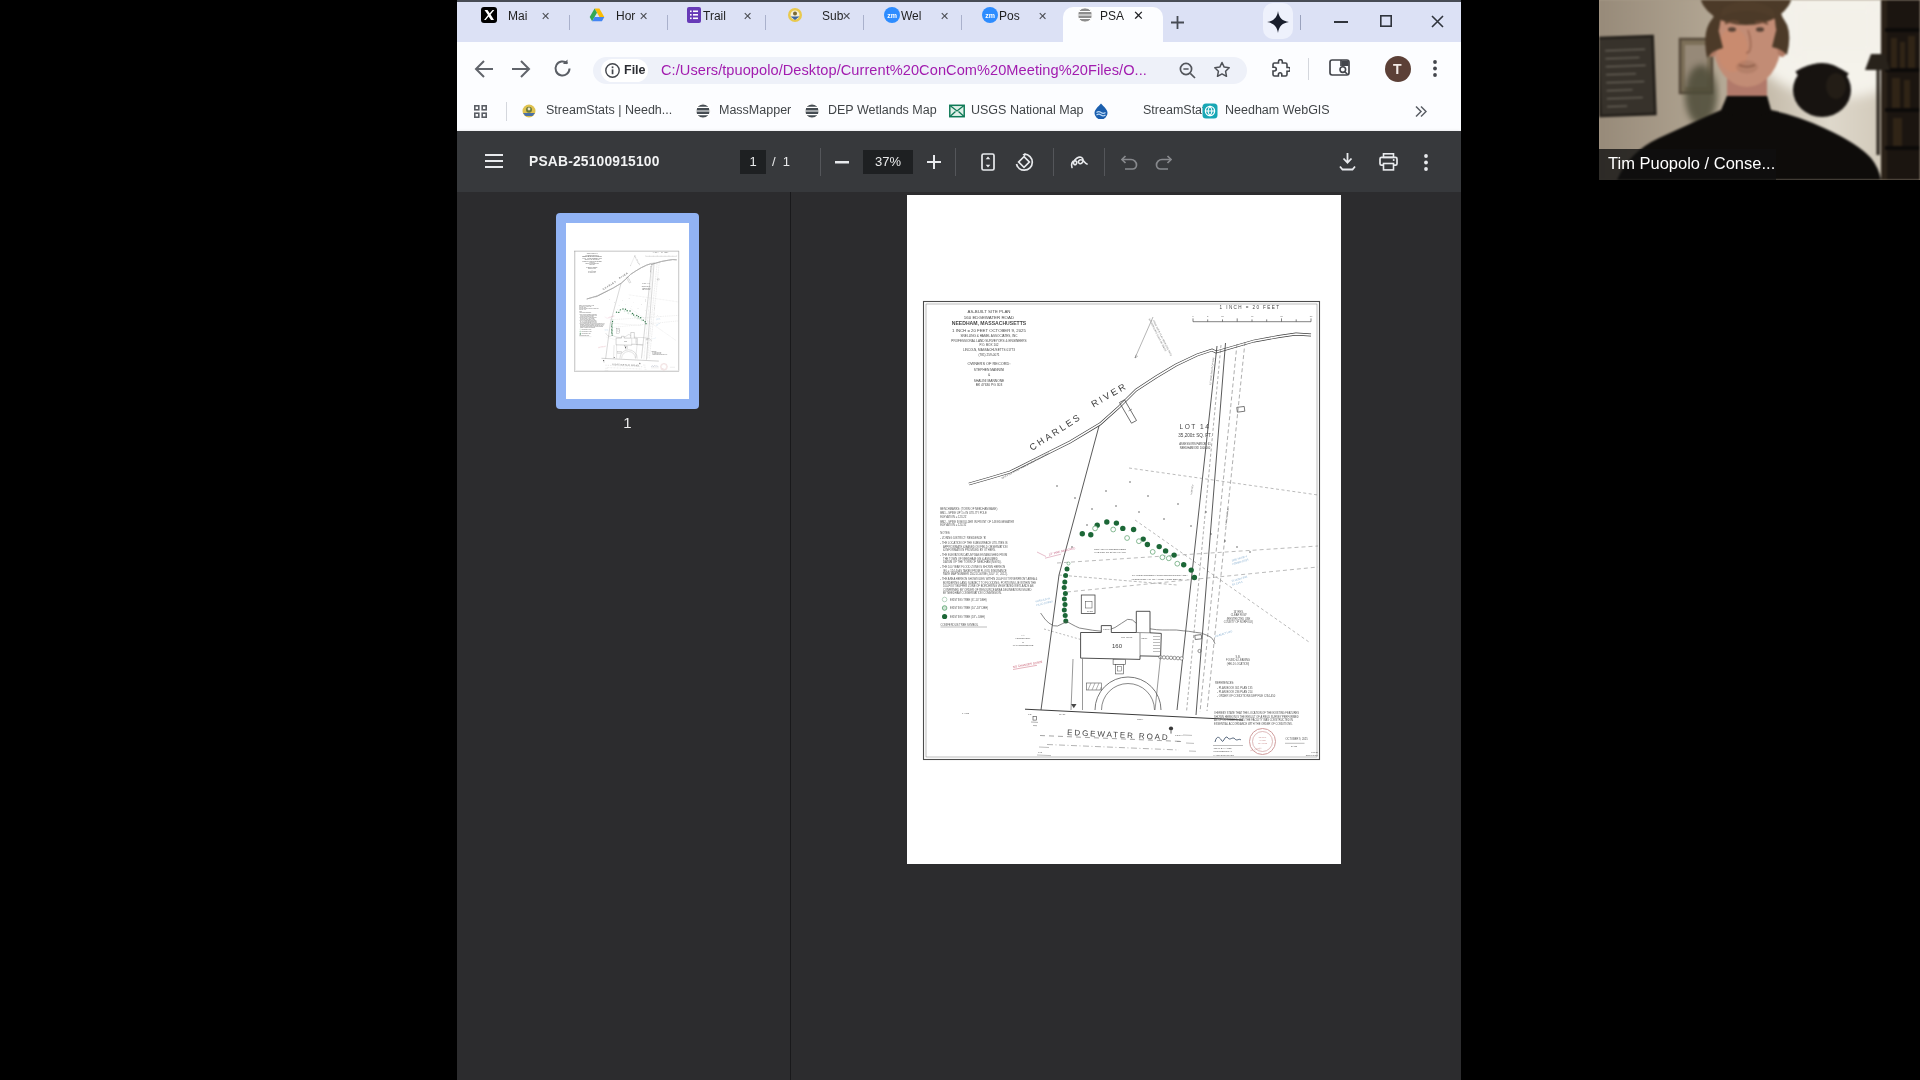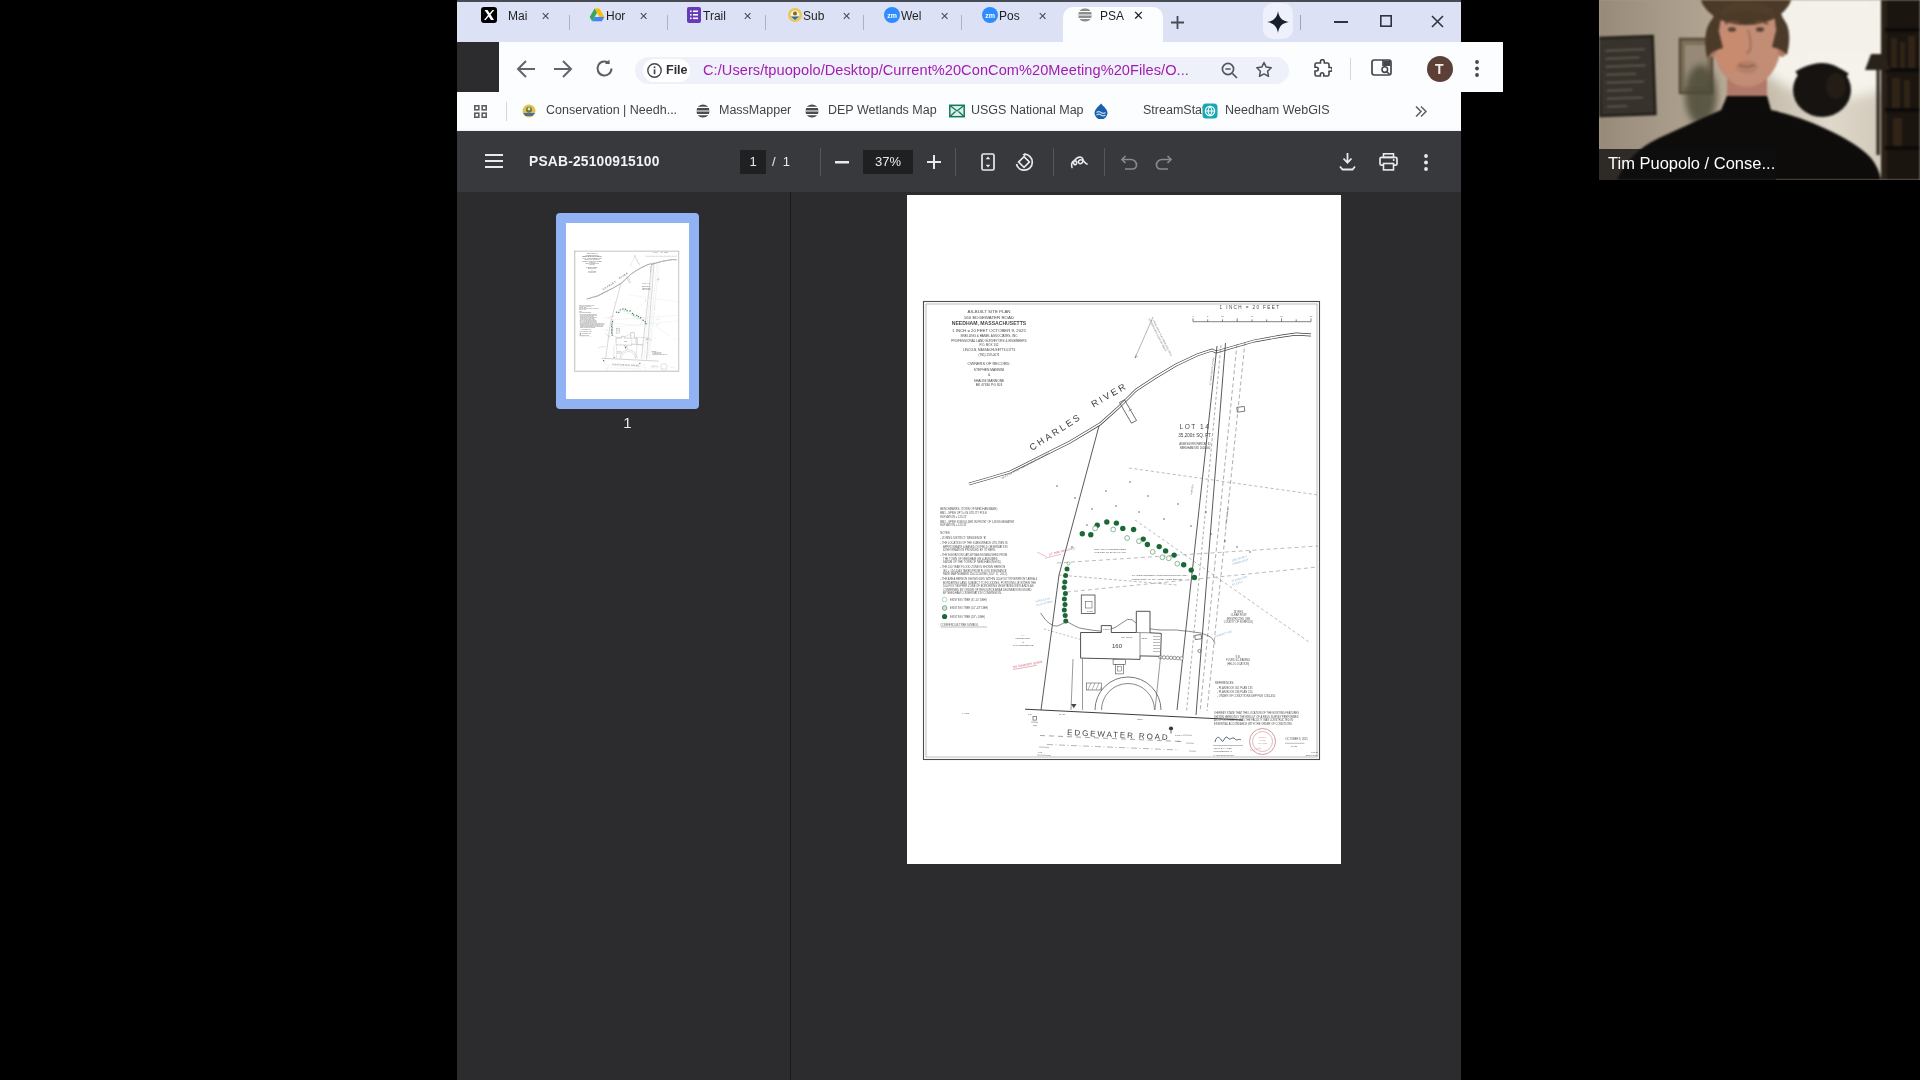--- a/index.html
+++ b/index.html
@@ -9,21 +9,21 @@
 
 #tabstrip{position:absolute;left:0;top:0;width:1004px;height:42px;background:#dce1f5;}
 #topline{position:absolute;left:0;top:0;width:1004px;height:2px;background:#474b54;}
 .tabicon{position:absolute;width:16px;height:16px;top:7px;}
 .tablabel{position:absolute;top:9px;font-size:12px;color:#1f1f1f;}
 .tabx{position:absolute;top:10px;font-size:11px;color:#4a4c52;}
 .tabsep{position:absolute;top:15px;width:1px;height:15px;background:#aab1cc;}
 #activetab{position:absolute;left:606px;top:7px;width:100px;height:35px;background:#fcfdff;
   border-radius:10px 10px 0 0;}
 
-#toolbar{position:absolute;left:0;top:42px;width:1004px;height:50px;background:#fcfdff;margin-left:42px;}
+#toolbar{position:absolute;left:0;top:42px;width:1004px;height:50px;background:#fcfdff;}
 #urlpill{position:absolute;left:136px;top:15px;width:654px;height:27px;border-radius:14px;
   background:#eef1f9;}
 #filechip{position:absolute;left:8px;top:2px;height:23px;width:47px;background:#fff;
   border-radius:12px;}
 #urltext{position:absolute;left:68px;top:5px;font-size:14.6px;color:#a21caf;white-space:nowrap;letter-spacing:0.05px;}
 
 #bookmarks{position:absolute;left:0;top:92px;width:1004px;height:39px;background:#fcfdff;}
 .bm{position:absolute;top:11px;font-size:12.5px;color:#414548;white-space:nowrap;}
 .bmicon{position:absolute;top:11px;width:16px;height:16px;}
 
@@ -59,21 +59,21 @@
         </svg>
       <span class="tablabel" style="left:51px">Mai</span>
         <span class="tabx" style="left:84px">✕</span>
       <div class="tabsep" style="left:112px"></div>
 
       <svg class="tabicon" style="left:132px" viewBox="0 0 16 16">
           <path d="M5.6 1.5h4.8l4.9 8.6H10.5z" fill="#fbbc04"></path>
           <path d="M5.6 1.5L.7 10.1l2.4 4.2 4.9-8.6z" fill="#34a853"></path>
           <path d="M3.1 14.3h9.8l2.4-4.2H5.5z" fill="#4285f4"></path>
         </svg>
-      <span class="tablabel" style="left:149px">Hor</span>
+      <span class="tablabel" style="left:159px">Hor</span>
         <span class="tabx" style="left:182px">✕</span>
       <div class="tabsep" style="left:210px"></div>
 
       <svg class="tabicon" style="left:229px" viewBox="0 0 16 16">
           <rect x="1" y="0" width="14" height="16" rx="2" fill="#673ab7"></rect>
           <rect x="4" y="3.5" width="1.6" height="1.6" fill="#fff"></rect>
           <rect x="7" y="3.5" width="5" height="1.6" fill="#fff"></rect>
           <rect x="4" y="7" width="1.6" height="1.6" fill="#fff"></rect>
           <rect x="7" y="7" width="5" height="1.6" fill="#fff"></rect>
           <rect x="4" y="10.5" width="1.6" height="1.6" fill="#fff"></rect>
@@ -82,21 +82,21 @@
       <span class="tablabel" style="left:246px">Trail</span>
         <span class="tabx" style="left:286px">✕</span>
       <div class="tabsep" style="left:308px"></div>
 
       <svg class="tabicon" style="left:330px" viewBox="0 0 16 16">
           <circle cx="8" cy="8" r="7" fill="#e9c94d"></circle>
           <circle cx="8" cy="8" r="4.5" fill="#f5efd8"></circle>
           <path d="M3.5 9.5h9L8 13z" fill="#3b66a0"></path>
           <circle cx="8" cy="6.5" r="2" fill="#7a6a32"></circle>
         </svg>
-      <span class="tablabel" style="left:346px">Sub</span>
+      <span class="tablabel" style="left:365px">Sub</span>
         <span class="tabx" style="left:385px">✕</span>
       <div class="tabsep" style="left:406px"></div>
 
       <svg class="tabicon" style="left:427px" viewBox="0 0 16 16">
           <circle cx="8" cy="8" r="8" fill="#2d8cff"></circle>
           <text x="8" y="10.8" font-size="7" font-weight="bold" fill="#fff" text-anchor="middle" font-family="Liberation Sans,sans-serif">zm</text>
         </svg>
       <span class="tablabel" style="left:444px">Wel</span>
         <span class="tabx" style="left:483px">✕</span>
       <div class="tabsep" style="left:504px"></div>
@@ -201,21 +201,21 @@
           </g>
         </svg>
       <div style="position:absolute;left:49px;top:10px;width:1px;height:19px;background:#d4d7dd"></div>
 
       <svg class="bmicon" style="left:64px" viewBox="0 0 16 16">
           <circle cx="8" cy="8" r="6.5" fill="#dfc24f"></circle>
           <path d="M2 10h12l-2.5 3h-7z" fill="#4a6fa5"></path>
           <circle cx="8" cy="6.8" r="3" fill="#6b7a3a"></circle>
           <circle cx="8" cy="6" r="1.4" fill="#e8e3c9"></circle>
         </svg>
-      <span class="bm" style="left:89px">Conservation | Needh...</span>
+      <span class="bm" style="left:89px">StreamStats | Needh...</span>
 
       <svg class="bmicon" style="left:238px" viewBox="0 0 16 16">
           <circle cx="8" cy="8" r="7.2" fill="#454c52"></circle>
           <path d="M8 .8a7.2 7.2 0 000 14.4A11 7.2 0 018 .8zm0 0a7.2 7.2 0 010 14.4A11 7.2 0 008 .8z" fill="none" stroke="#fff" stroke-width="1.2"></path>
           <path d="M.8 8h14.4M1.7 4.4h12.6M1.7 11.6h12.6" stroke="#fff" stroke-width="1.2"></path>
         </svg>
       <span class="bm" style="left:262px">MassMapper</span>
 
       <svg class="bmicon" style="left:347px" viewBox="0 0 16 16">
           <circle cx="8" cy="8" r="7.2" fill="#454c52"></circle>

